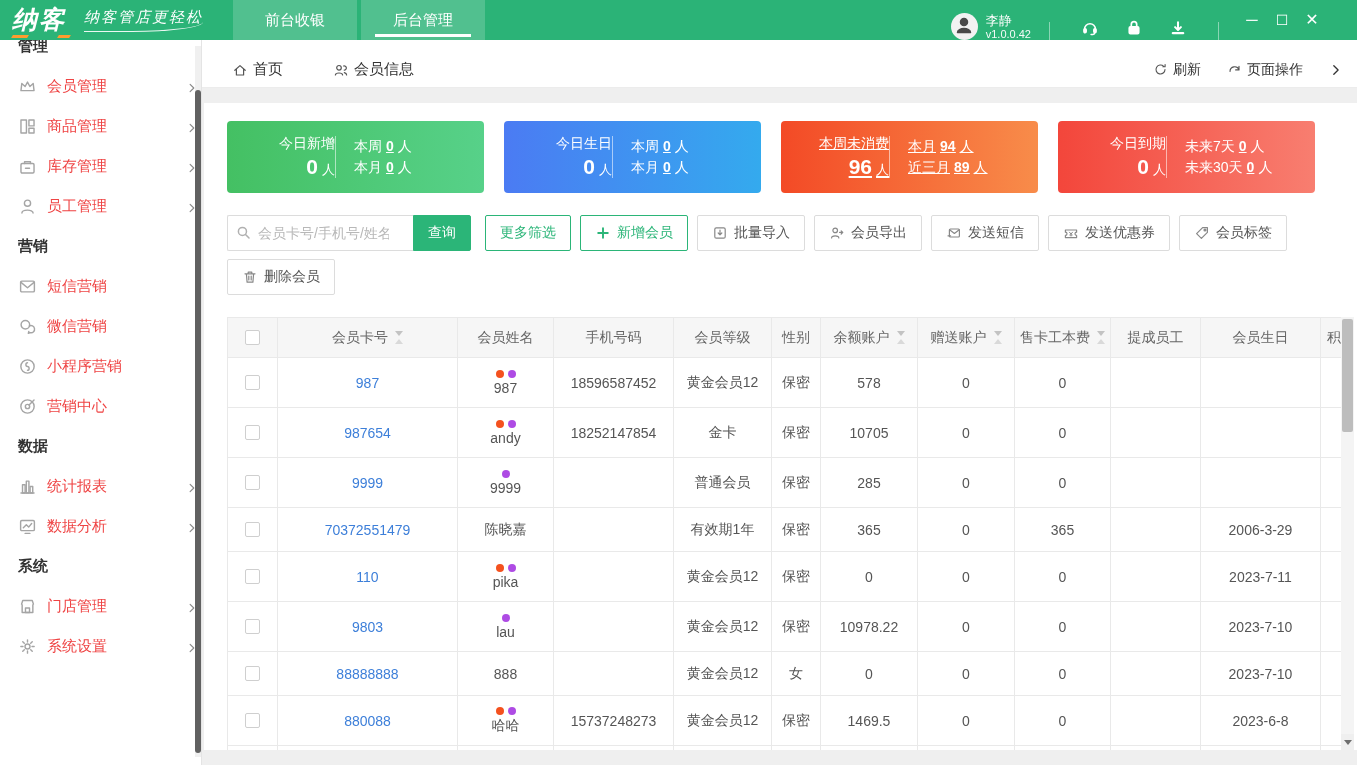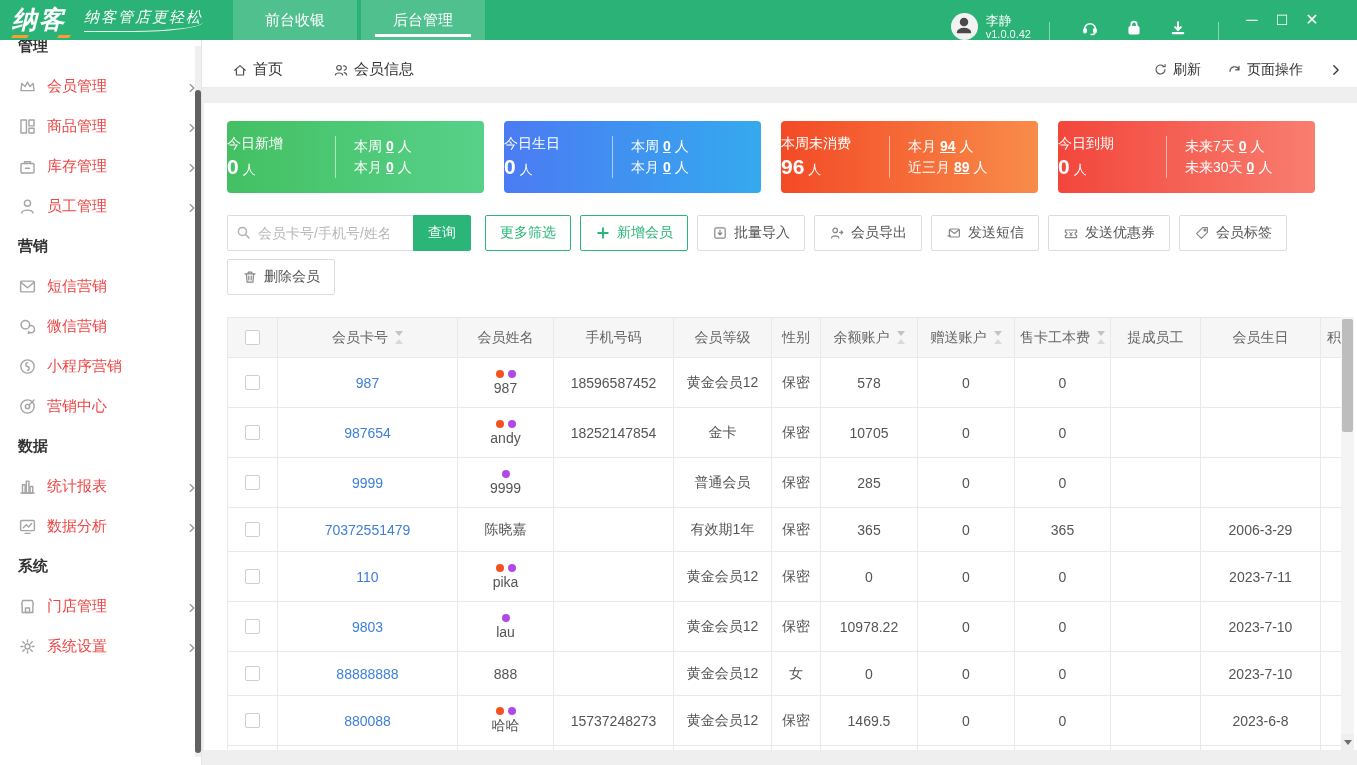--- a/index.html
+++ b/index.html
@@ -61,21 +61,21 @@
   .tabbar-action .icn svg { width:15px; height:15px; }
   .ops-chevron { width:14px; height:14px; color:#333; cursor:pointer; }
   .ops-chevron svg { width:14px; height:14px; }
 
   .content { flex:1; background:#efefef; padding:15px 0 15px 2px; min-height:0; }
   .panel { background:#fff; height:647px; padding:18px 4px 0 23px; overflow:hidden; }
 
   
   .cards { display:flex; gap:20px; }
   .card { width:257px; height:72px; border-radius:4px; color:#fff; display:flex; align-items:center; }
-  .card-left { width:108px; text-align:left; }
+  .card-left { width:108px; text-align:right; }
   .card-title { font-size:14px; }
   .card-count { font-size:21px; font-weight:bold; margin-top:2px; }
   .card-count .unit { font-size:13px; font-weight:normal; margin-left:4px; }
   .card-sep { width:1px; height:42px; background:rgba(255,255,255,.55); }
   .card-right { flex:1; padding-left:18px; font-size:14px; }
   .card-row { margin:3px 0; }
   .card-row .v { font-weight:bold; text-decoration:underline; margin:0 4px; }
 
   
   .toolbar { margin-top:22px; display:flex; align-items:center; gap:14px; flex-wrap:nowrap; }
@@ -345,21 +345,21 @@
                 <div class="card-left">
                   <div class="card-title">今日生日</div>
                   <div class="card-count"><span>0</span><span class="unit">人</span></div>
                 </div>
                 <div class="card-sep"></div>
                 <div class="card-right">
                   <div class="card-row"><span>本周</span><span class="v">0</span><span>人</span></div>
                   <div class="card-row"><span>本月</span><span class="v">0</span><span>人</span></div>
                 </div>
               </div>
-              <div class="card" style="background: linear-gradient(90deg, rgb(243, 74, 38), rgb(248, 140, 74));">
+              <div class="card" style="background: linear-gradient(90deg, rgb(243, 74, 38), rgb(248, 140, 74)); text-decoration: underline;">
                 <div class="card-left">
                   <div class="card-title">本周未消费</div>
                   <div class="card-count"><span>96</span><span class="unit">人</span></div>
                 </div>
                 <div class="card-sep"></div>
                 <div class="card-right">
                   <div class="card-row"><span>本月</span><span class="v">94</span><span>人</span></div>
                   <div class="card-row"><span>近三月</span><span class="v">89</span><span>人</span></div>
                 </div>
               </div>

